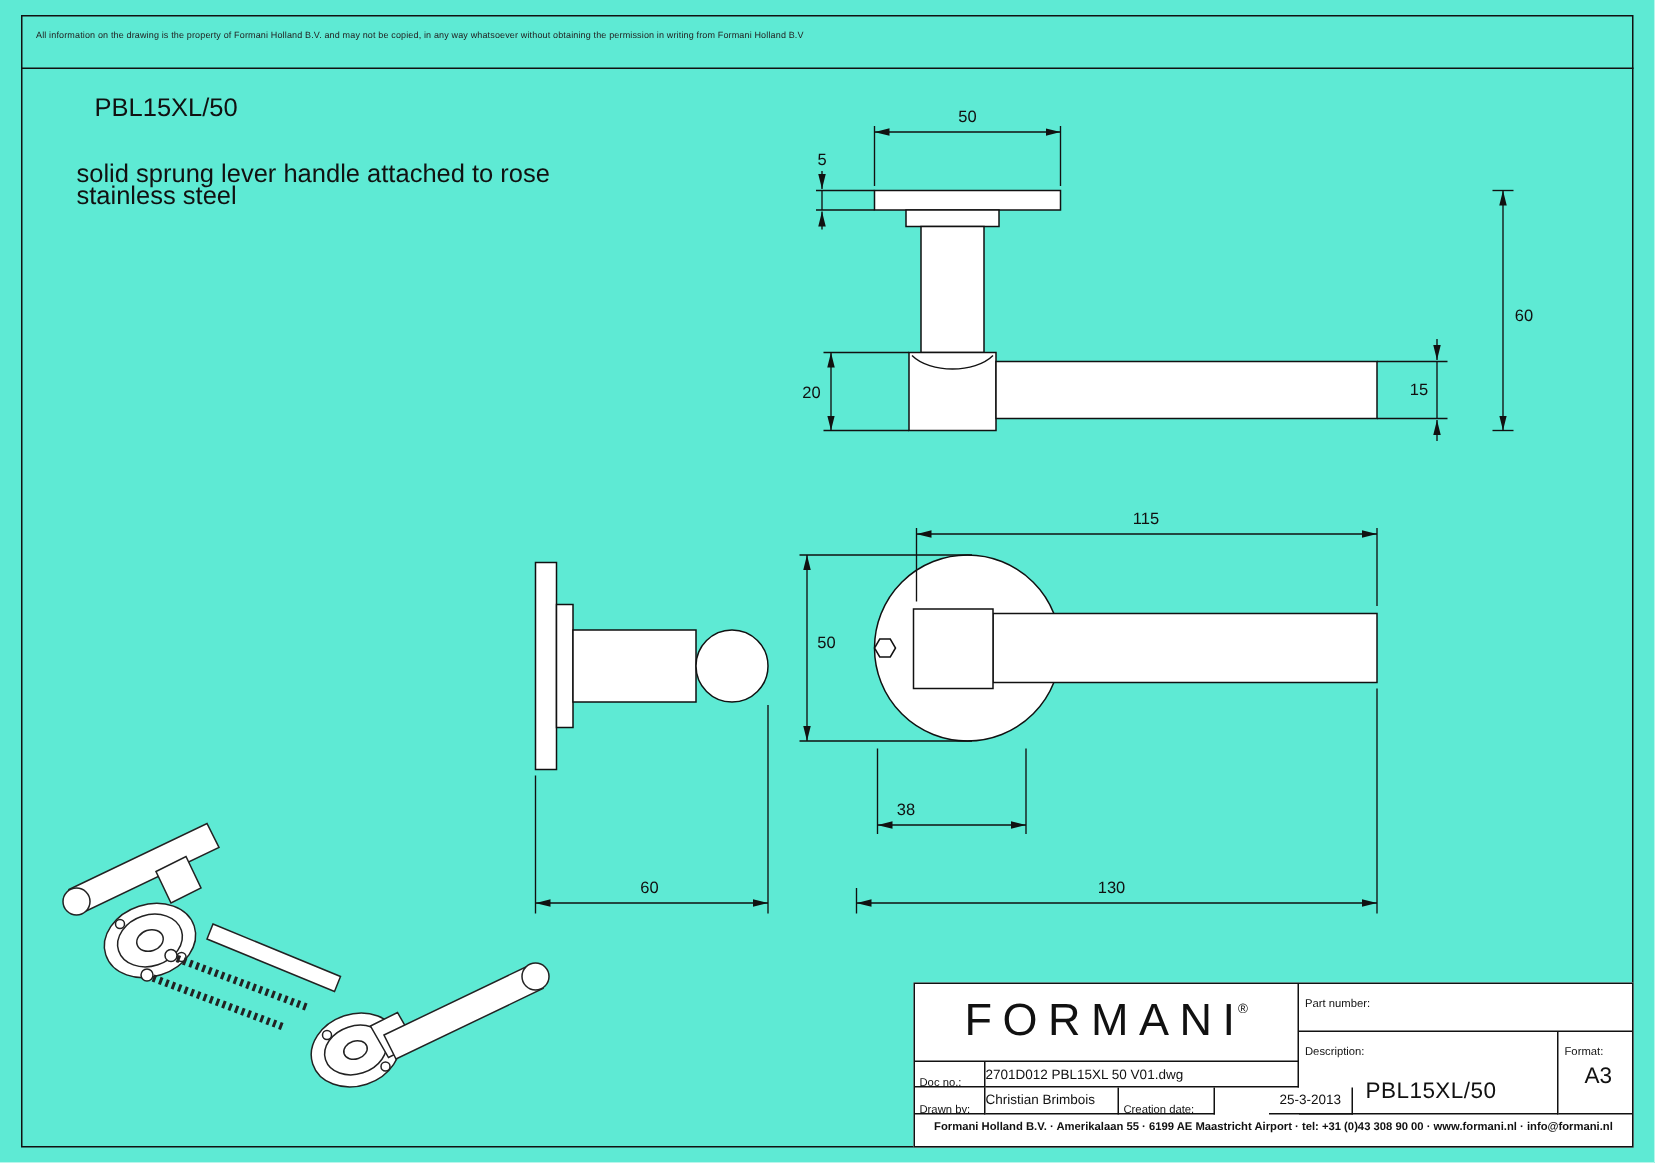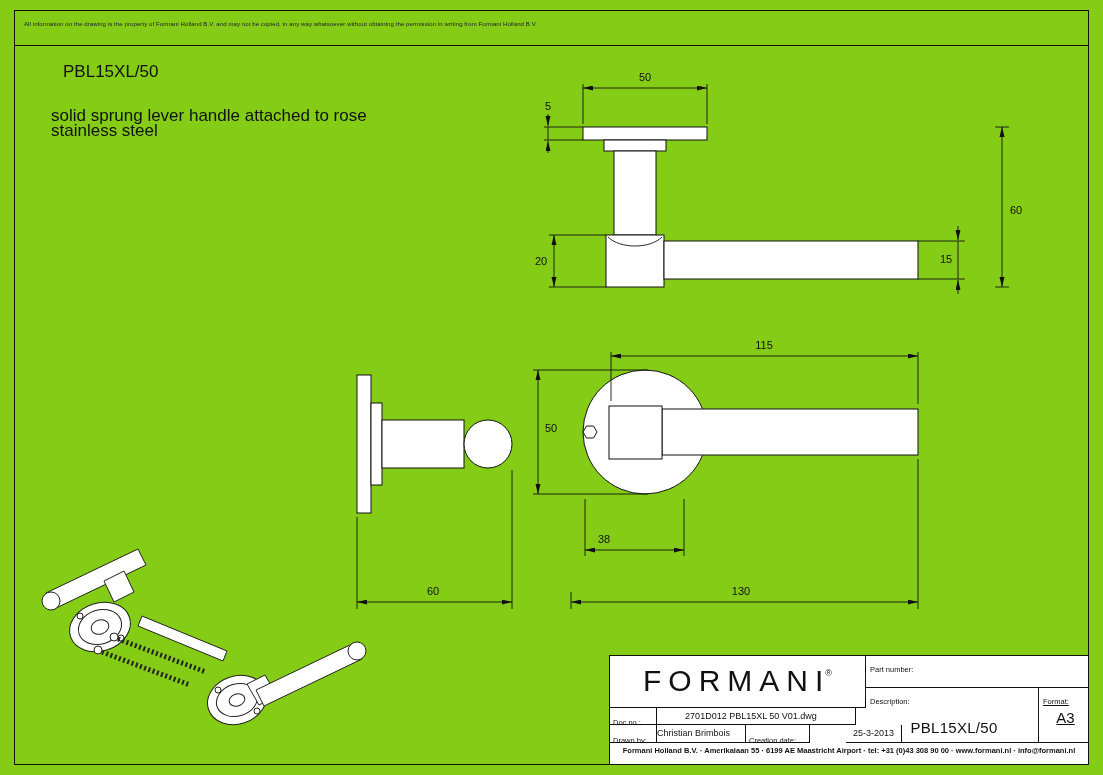--- a/index.html
+++ b/index.html
@@ -1,41 +1,41 @@
 <!DOCTYPE html>
 <html><head>
 <meta charset="utf-8">
 <style>
   html,body { margin:0; padding:0; background:#fff; }
   body { font-family:"Liberation Sans", sans-serif; color:#111; }
-  .sheet { position:relative; width:1103px; height:775px; background:#84cc16; overflow:hidden; }
+  .sheet { position:relative; width:1103px; height:775px; background:#5eead4; overflow:hidden; }
   .page-border { position:absolute; left:14px; top:10px; width:1073px; height:753px; border:1px solid #111; }
   .disclaimer { position:absolute; left:24px; top:21px; font-size:6px; color:#222; letter-spacing:0.1px; }
   .disclaimer-line { position:absolute; left:14px; top:45px; width:1075px; height:1px; background:#111; }
   .sheet-title { position:absolute; left:63px; top:62px; font-size:17px; color:#111; }
   .sheet-desc { position:absolute; left:51px; top:108px; font-size:17px; line-height:15px; color:#111; }
   svg.drawing { position:absolute; left:0; top:0; }
   .s { fill:#fff; stroke:#111; stroke-width:1; }
   .d { stroke:#111; stroke-width:0.9; fill:none; }
   .dtxt { font-family:"Liberation Sans", sans-serif; font-size:11px; fill:#111; text-anchor:middle; }
 
   
   .tb { position:absolute; left:609px; top:655px; width:480px; height:110px; border:1px solid #111; box-sizing:border-box; background:#fff; }
   .cell { position:absolute; box-sizing:border-box; overflow:hidden; }
   .lbl { font-size:7.5px; color:#111; }
   .logo-cell { left:0; top:0; width:256px; height:52px; border-right:1px solid #111; border-bottom:1px solid #111; text-align:center; }
   .logo { font-size:30px; letter-spacing:7px; line-height:50px; font-weight:400; }
   .reg { font-size:9px; vertical-align:15px; margin-left:-5px; }
   .part-cell { left:256px; top:0; width:222px; height:32px; border-bottom:1px solid #111; padding:2px 0 0 4px; }
   .desc-cell { left:256px; top:32px; width:173px; height:55px; border-right:1px solid #111; border-bottom:1px solid #111; padding:2px 0 0 4px; }
   .desc-val { font-size:15px; text-align:center; margin-top:11px; letter-spacing:0.3px; }
-  .format-cell { left:429px; top:32px; width:49px; height:55px; border-bottom:1px solid #111; padding:2px 0 0 4px;text-decoration:underline; }
+  .format-cell { left:429px; top:32px; width:49px; height:55px; border-bottom:1px solid #111; padding:2px 0 0 4px; }
   .format-val { font-size:15px; text-align:center; margin-top:1px; }
   .docno-lbl { left:0; top:52px; width:47px; height:17px; border-right:1px solid #111; border-bottom:1px solid #111; padding:3px 0 0 3px; }
-  .docno-val { left:37px; top:52px; width:209px; height:17px; border-right:1px solid #111; border-bottom:1px solid #111; font-size:9px; text-align:center; line-height:16px; }
+  .docno-val { left:47px; top:52px; width:209px; height:17px; border-right:1px solid #111; border-bottom:1px solid #111; font-size:9px; line-height:16px; }
   .drawn-lbl { left:0; top:69px; width:47px; height:18px; border-right:1px solid #111; border-bottom:1px solid #111; padding:4px 0 0 3px; }
   .drawn-val { left:47px; top:69px; width:89px; height:18px; border-right:1px solid #111; border-bottom:1px solid #111; font-size:9px; text-align:left; line-height:17px; }
   .created-lbl { left:136px; top:69px; width:64px; height:18px; border-right:1px solid #111; border-bottom:1px solid #111; padding:4px 0 0 3px; }
   .created-val { left:200px; top:69px; width:56px; height:18px; border-right:1px solid #111; border-bottom:1px solid #111; font-size:9px; text-align:center; line-height:17px;margin-left:36px; }
   .tb-footer { left:0; top:87px; width:478px; height:21px; font-size:7.5px; text-align:center; padding-top:3px;font-weight:bold; }
 </style>
 </head>
 <body>
 
 <div class="sheet">

